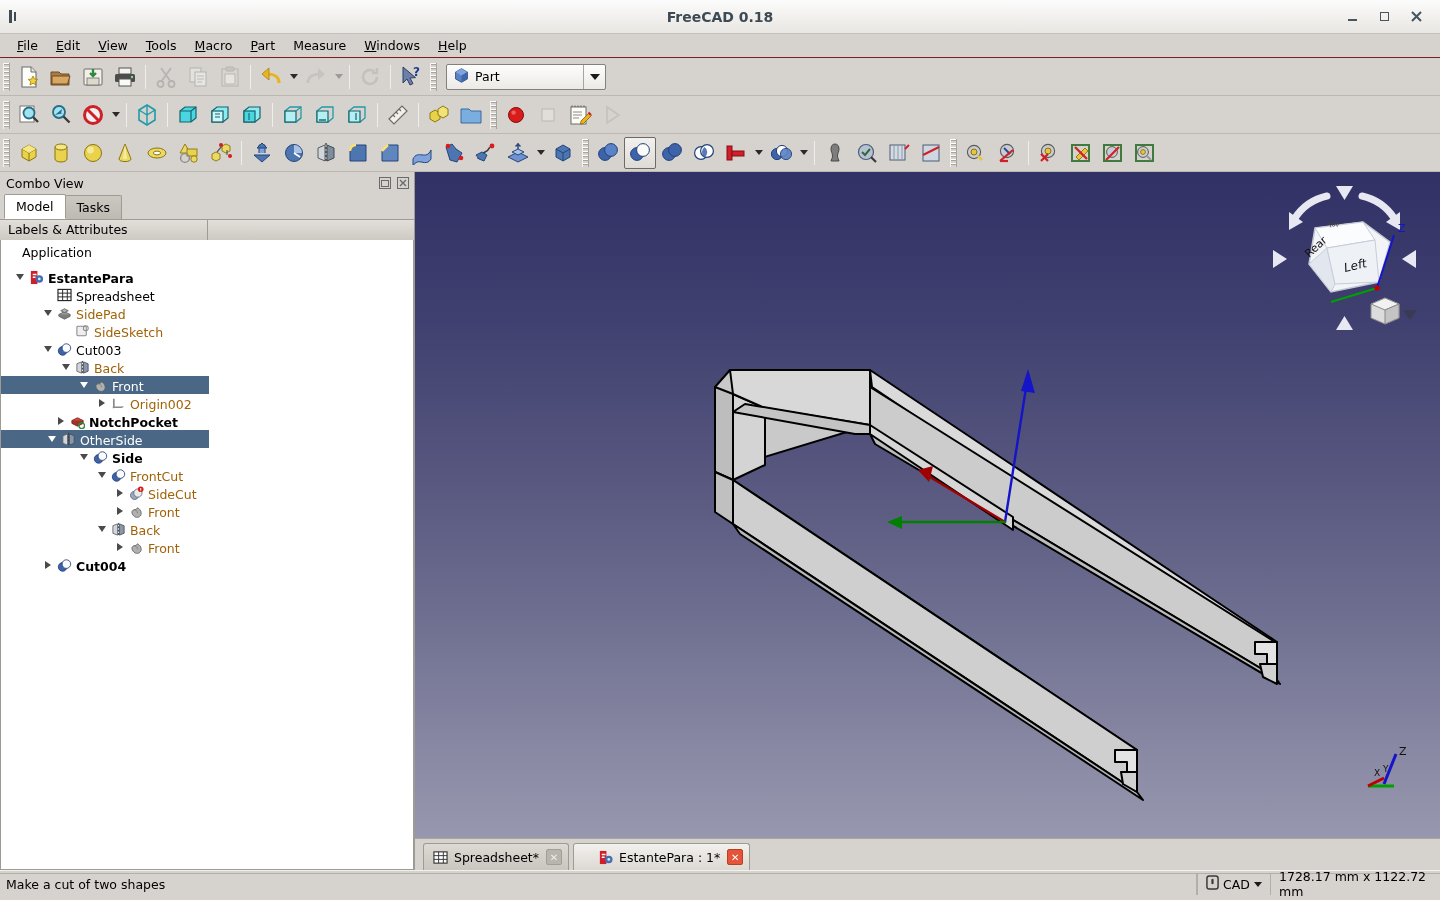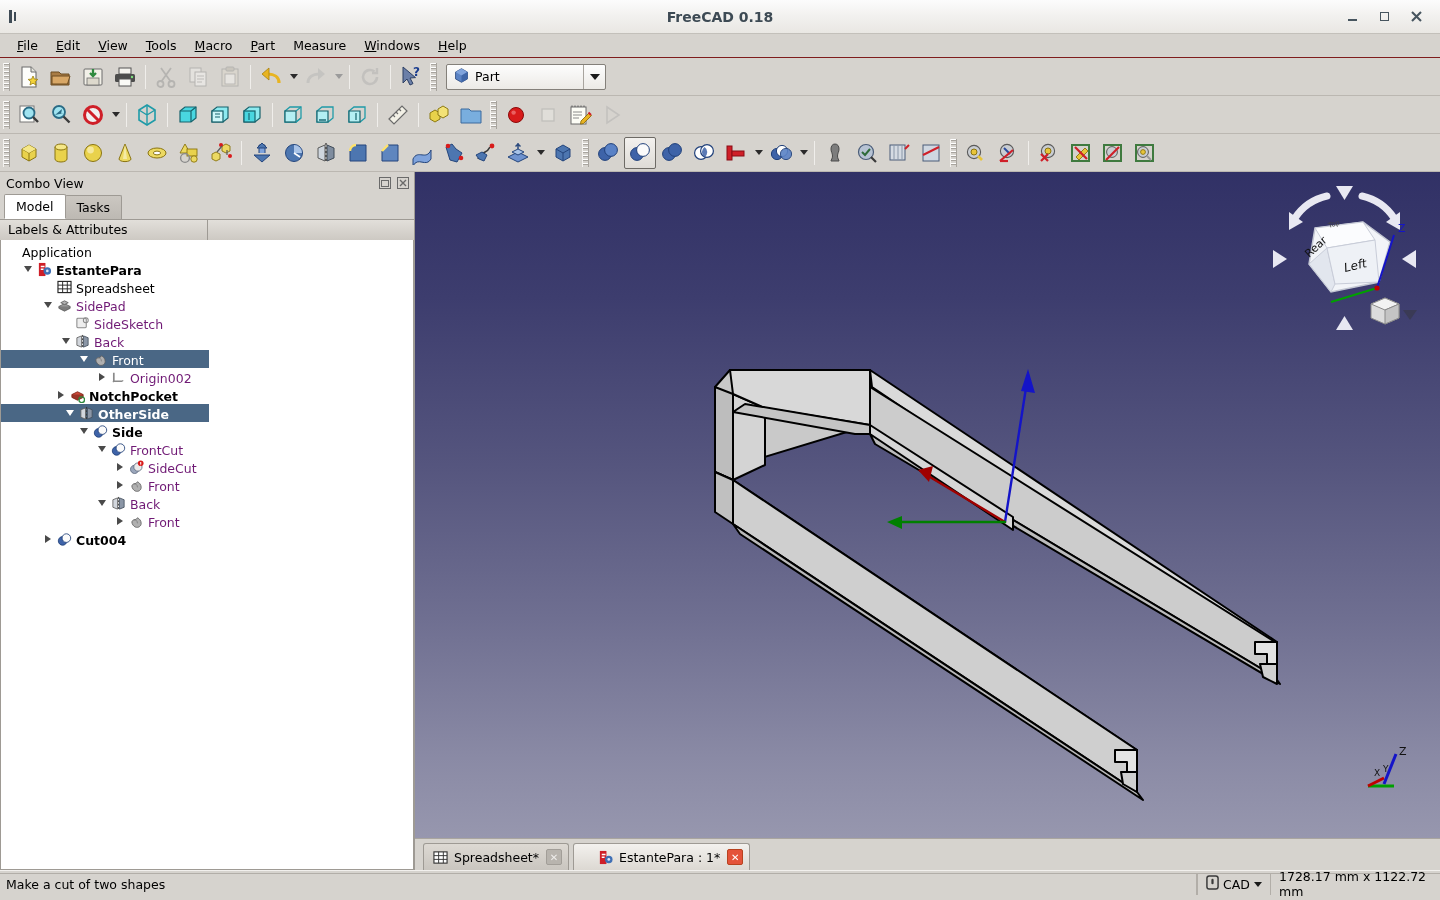--- a/index.html
+++ b/index.html
@@ -147,21 +147,21 @@
   }
   .trow .arr i {
     display:block; width:0;height:0;
   }
   .arr.down i { border-left:4.5px solid transparent;border-right:4.5px solid transparent;border-top:6px solid #4a4a4a; }
   .arr.right i { border-top:4.5px solid transparent;border-bottom:4.5px solid transparent;border-left:6px solid #4a4a4a; }
   .trow.sel .arr.down i { border-top-color:#fff; }
   .trow .ti { width:18px; height:18px; display:flex; align-items:center; justify-content:center; flex:none; }
   .trow .tl { padding-left:3px; }
   .tl.bold { font-weight:bold; }
-  .tl.gray { color:#701a75; }
+  .tl.gray { color:#a16207; }
   .trow.sel .tl { color:#fff; }
 
   
   #view3d { flex:1; position:relative; overflow:hidden; background:#222; }
   #canvas3d {
     position:absolute; inset:0;
     background:linear-gradient(to bottom,#313166 0%,#3d3d6e 18%,#55557e 42%,#6f6f91 64%,#8a8aa5 84%,#9c9cb2 100%);
   }
   #viewtabs {
     position:absolute; left:0; right:0; bottom:0; height:32px;
@@ -776,21 +776,21 @@
     <div id="colhead">
       <div class="ch" style="width:208px">Labels &amp; Attributes</div>
       <div class="chfill"></div>
     </div>
 
     <div id="tree">
         <div class="trow" style="padding-left: 4px;">
           <span class="arr "></span>
           <span class="tl">Application</span>
         </div>
-        <div class="trow" style="padding-left: 20px;">
+        <div class="trow" style="padding-left: 12px; margin-top: 8px;">
           <span class="arr down">
             <i></i>
           </span>
           <span class="ti">
             <svg width="15" height="15" viewBox="0 0 16 16">
               <path d="M2 1h7v14H2z" fill="#cf1f28"></path>
               <path d="M4 4h4v1.5H4zM4 7h3v1.5H4z" fill="#fff"></path>
               <circle cx="11" cy="9.5" r="4" fill="#3f6fb5"></circle>
               <circle cx="11" cy="9.5" r="1.4" fill="#dfe8f5"></circle>
             </svg>
@@ -823,20 +823,32 @@
         <div class="trow" style="padding-left: 58px;">
           <span class="arr "></span>
           <span class="ti">
             <svg width="15" height="15" viewBox="0 0 16 16">
               <rect x="2" y="2.5" width="10" height="10" rx="1" fill="#eee" stroke="#8a8a8a" stroke-width="1.1"></rect>
               <circle cx="11.5" cy="4.5" r="2.6" fill="none" stroke="#8a8a8a" stroke-width="1.1"></circle>
             </svg>
           </span>
           <span class="tl gray">SideSketch</span>
         </div>
+        <div class="trow" style="padding-left: 40px;">
+          <span class="arr down">
+            <i></i>
+          </span>
+          <span class="ti">
+            <svg width="15" height="15" viewBox="0 0 16 16">
+              <circle cx="6" cy="9.5" r="4.6" fill="#3e63a8" stroke="#1f3f78" stroke-width=".9"></circle>
+              <circle cx="10" cy="6.5" r="4.6" fill="#fbfbfb" stroke="#1f3f78" stroke-width=".9"></circle>
+            </svg>
+          </span>
+          <span class="tl">Cut003</span>
+        </div>
         <div class="trow" style="padding-left: 58px;">
           <span class="arr down">
             <i></i>
           </span>
           <span class="ti">
             <svg width="15" height="15" viewBox="0 0 16 16">
               <path d="M7 2v12l-5-2V4z" fill="#d2d6dc" stroke="#5f5f5f" stroke-width=".9"></path>
               <path d="M9 2v12l5-2V4z" fill="#8b96a6" stroke="#454f5e" stroke-width=".9"></path>
               <path d="M8 1v14" stroke="#333" stroke-width=".9" stroke-dasharray="2 1.6"></path>
             </svg>
@@ -873,21 +885,21 @@
           </span>
           <span class="ti">
             <svg width="15" height="15" viewBox="0 0 16 16">
               <path d="M2 7l6-3 6 3-6 3z" fill="#cf4a3a" stroke="#7e2314" stroke-width=".9"></path>
               <path d="M2 7v3l6 3 6-3V7" fill="#9a3528" stroke="#7e2314" stroke-width=".9"></path>
               <circle cx="12.5" cy="12.5" r="3" fill="none" stroke="#2f8a3f" stroke-width="1.4"></circle>
             </svg>
           </span>
           <span class="tl bold">NotchPocket</span>
         </div>
-        <div class="trow sel" style="padding-left: 62px; font-weight: bold;">
+        <div class="trow sel" style="padding-left: 44px;">
           <span class="arr down">
             <i></i>
           </span>
           <span class="ti">
             <svg width="15" height="15" viewBox="0 0 16 16">
               <path d="M7 2v12l-5-2V4z" fill="#d2d6dc" stroke="#5f5f5f" stroke-width=".9"></path>
               <path d="M9 2v12l5-2V4z" fill="#8b96a6" stroke="#454f5e" stroke-width=".9"></path>
               <path d="M8 1v14" stroke="#333" stroke-width=".9" stroke-dasharray="2 1.6"></path>
             </svg>
           </span>

